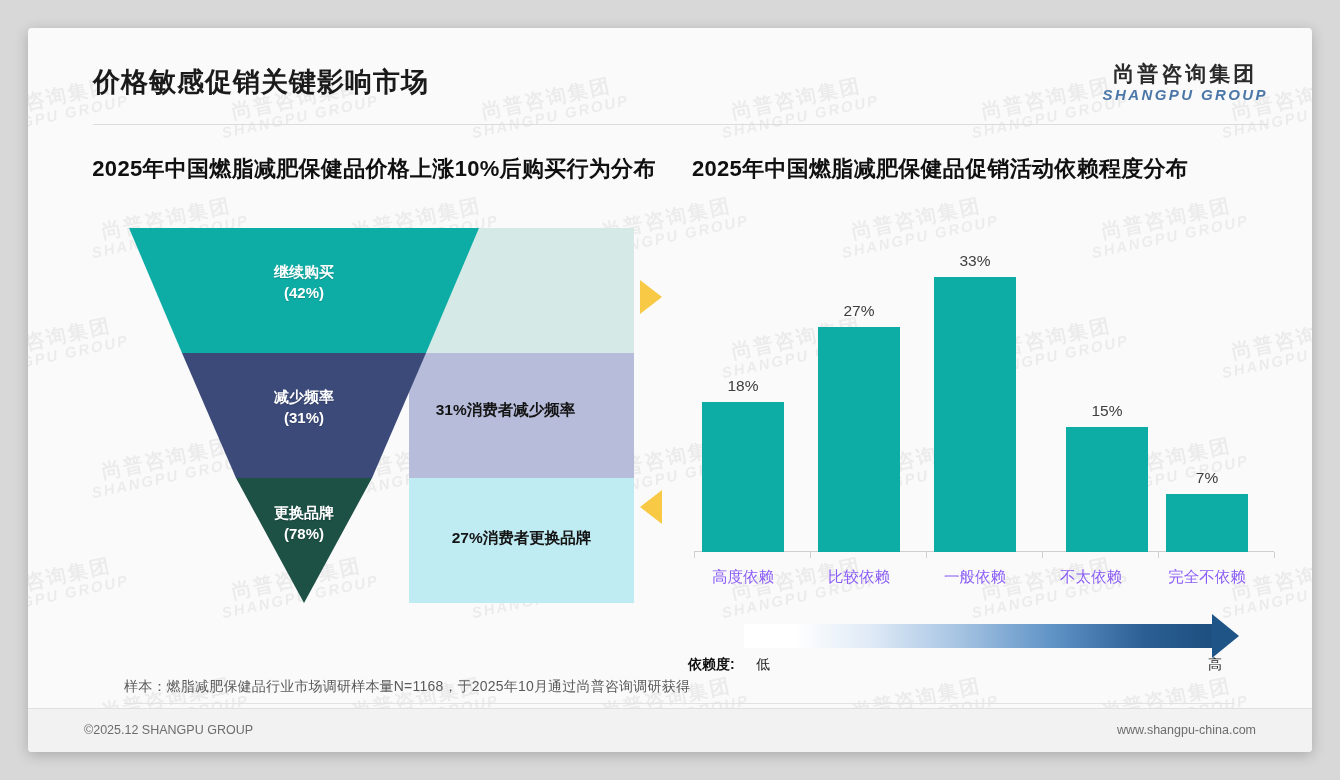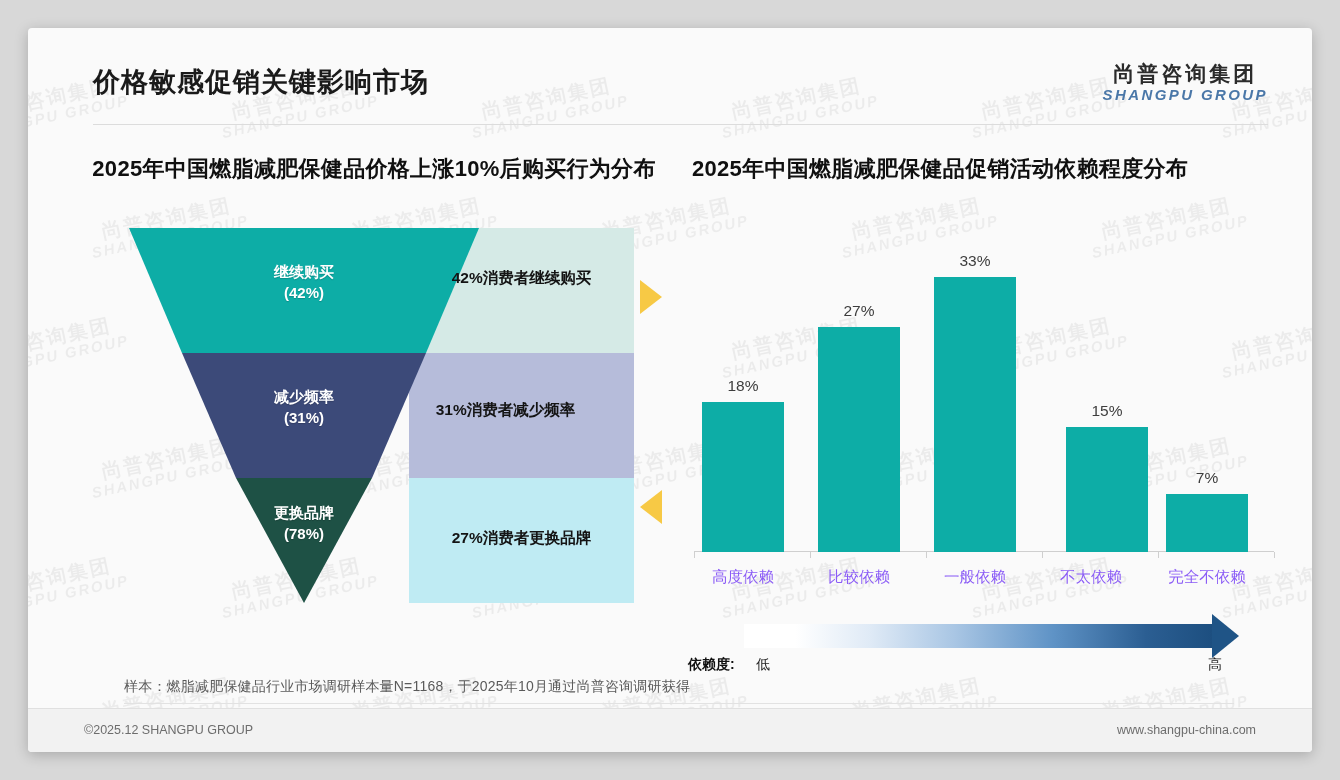--- a/index.html
+++ b/index.html
@@ -315,21 +315,20 @@
         <polygon id="fs2" points="172,258 308,258 240,383" fill="#1E5145"></polygon>
       </svg>
 
       <div class="funnel-label" style="left:175px; top:42px;  width:130px;">继续购买
 (42%)</div>
       <div class="funnel-label" style="left:175px; top:167px; width:130px;">减少频率
 (31%)</div>
       <div class="funnel-label" style="left:175px; top:283px; width:130px;">更换品牌
 (78%)</div>
 
-      <div class="panel-text" style="left:345px; top:48px;  width:225px;">42%消费者继续购买</div>
       <div class="panel-text" style="left:345px; top:180px; width:193px;">31%消费者减少频率</div>
       <div class="panel-text" style="left:345px; top:308px; width:225px;">27%消费者更换品牌</div>
 
       <div class="tri" style="left:576px; top:60px;  border-top:17px solid transparent; border-bottom:17px solid transparent; border-left:22px solid #F7C945;"></div>
       <div class="tri" style="left:576px; top:270px; border-top:17px solid transparent; border-bottom:17px solid transparent; border-right:22px solid #F7C945;"></div>
     </div>
   </div>
 
   <div class="col-right">
     <div class="chart-title">2025年中国燃脂减肥保健品促销活动依赖程度分布</div>

